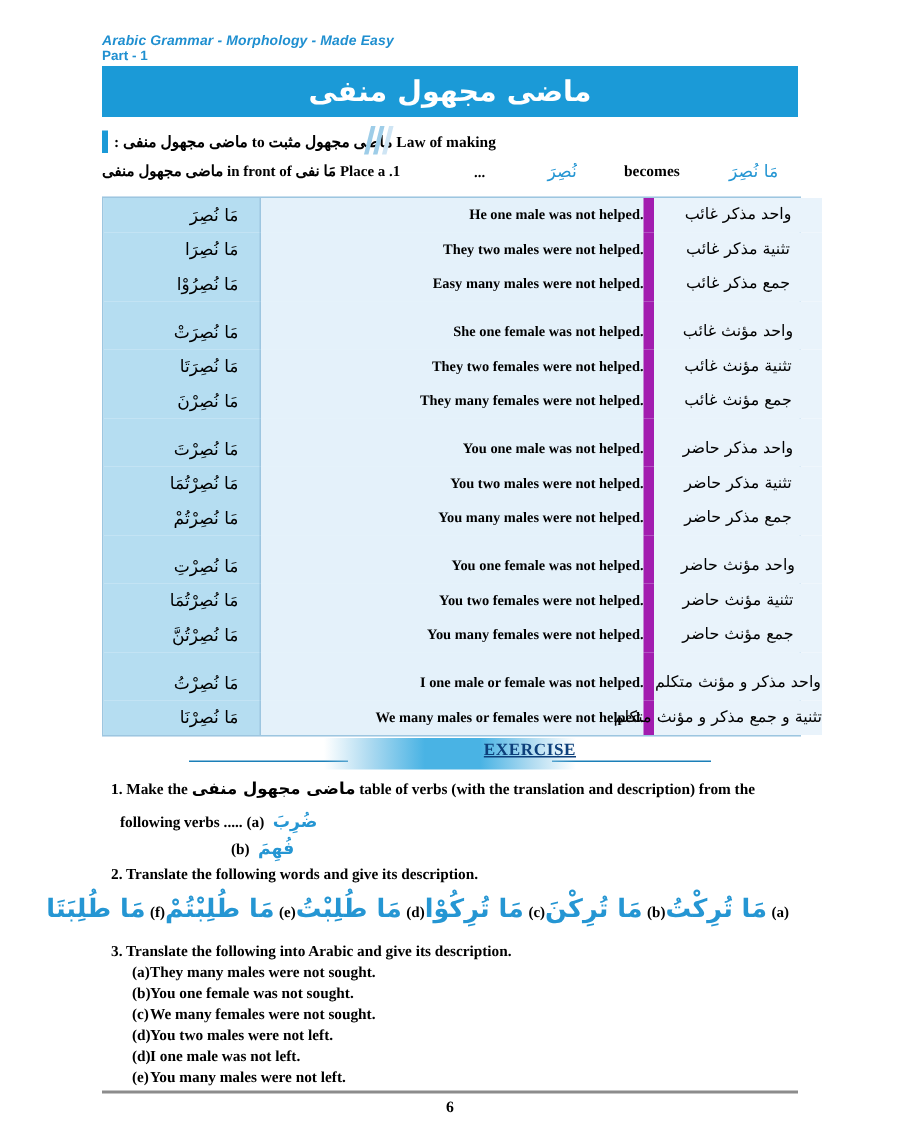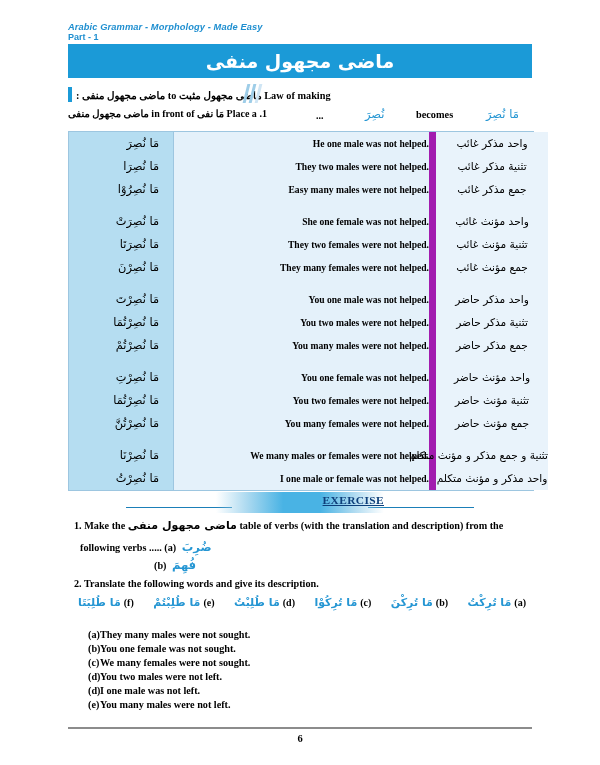--- a/index.html
+++ b/index.html
@@ -317,21 +317,21 @@
     justify-content: space-between;
     align-items: baseline;
   }
   .q2-item {
     white-space: nowrap;
     font-size: 10px;
     font-weight: bold;
   }
   .q2-item .ar {
     font-family: "DejaVu Sans", sans-serif;
-    font-size: 11px;
+    font-size: 17px;
     color: #2596d3;
     margin-right: 3px;
   }
 
   .q3 {
     position: absolute;
     left: 74px; top: 628px;
     width: 452px;
   }
   .q3-title {
@@ -555,38 +555,38 @@
               <div class="desc-cell">جمع مؤنث حاضر</div>
             </td>
           </tr>
           <tr class="grp-sep">
             <td class="col-verb"></td>
             <td class="col-eng"></td>
             <td class="col-desc"></td>
           </tr>
           <tr>
             <td class="col-verb">
+              <div class="verb-cell">مَا نُصِرْتُ</div>
+            </td>
+            <td class="col-eng">
+              <div class="eng-cell">I one male or female was not helped.</div>
+            </td>
+            <td class="col-desc">
+              <div class="desc-cell">واحد مذکر و مؤنث متکلم</div>
+            </td>
+          </tr>
+          <tr>
+            <td class="col-verb">
               <div class="verb-cell">مَا نُصِرْنَا</div>
             </td>
             <td class="col-eng">
               <div class="eng-cell">We many males or females were not helped.</div>
             </td>
             <td class="col-desc">
               <div class="desc-cell">تثنية و جمع مذکر و مؤنث متکلم</div>
-            </td>
-          </tr>
-          <tr>
-            <td class="col-verb">
-              <div class="verb-cell">مَا نُصِرْتُ</div>
-            </td>
-            <td class="col-eng">
-              <div class="eng-cell">I one male or female was not helped.</div>
-            </td>
-            <td class="col-desc">
-              <div class="desc-cell">واحد مذکر و مؤنث متکلم</div>
             </td>
           </tr>
         </tbody>
     </table>
   </div>
 
   <div class="exercise-wrap">
     <div class="ex-rule-l"></div>
     <div class="ex-rule-r"></div>
     <div class="ex-band"></div>
@@ -615,20 +615,21 @@
         <span class="q2-item"><span>(a)</span><span class="ar">مَا تُرِكْتُ</span></span>
         <span class="q2-item"><span>(b)</span><span class="ar">مَا تُرِكْنَ</span></span>
         <span class="q2-item"><span>(c)</span><span class="ar">مَا تُرِكُوْا</span></span>
         <span class="q2-item"><span>(d)</span><span class="ar">مَا طُلِبْتُ</span></span>
         <span class="q2-item"><span>(e)</span><span class="ar">مَا طُلِبْتُمْ</span></span>
         <span class="q2-item"><span>(f)</span><span class="ar">مَا طُلِبَتَا</span></span>
       </div>
   </div>
 
   <div class="q3">
+    <div class="q3-title">3. Translate the following into Arabic and give its description.</div>
     <ul class="q3-list" id="q3-list">
         <li>
           <span class="q3-mark">(a)</span>
           <span>They many males were not sought.</span>
         </li>
         <li>
           <span class="q3-mark">(b)</span>
           <span>You one female was not sought.</span>
         </li>
         <li>

